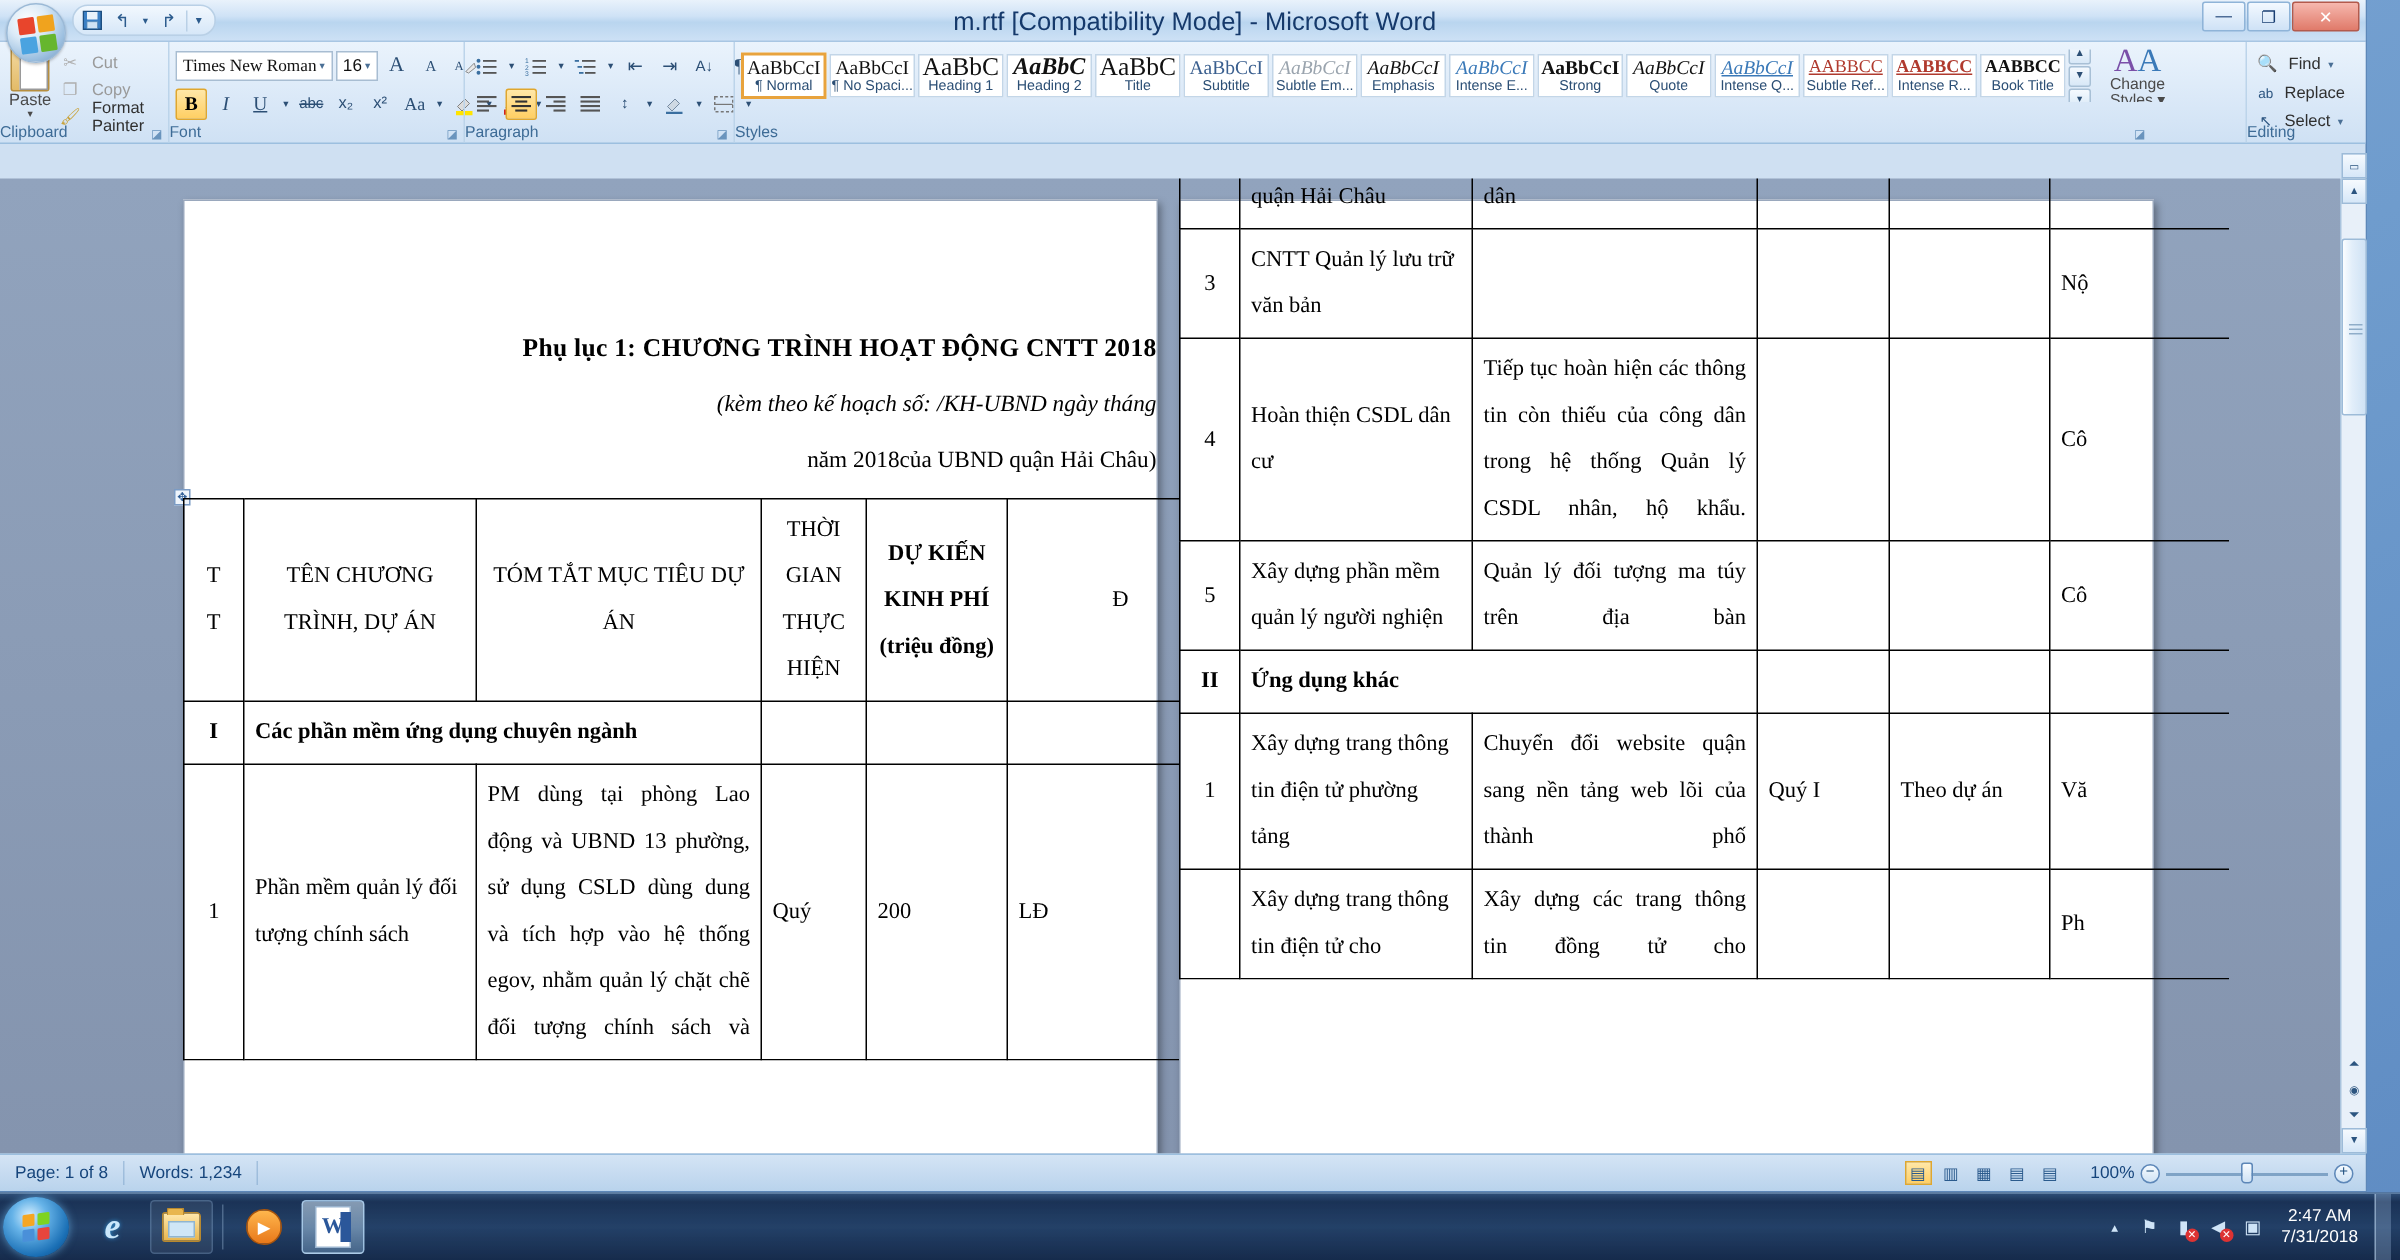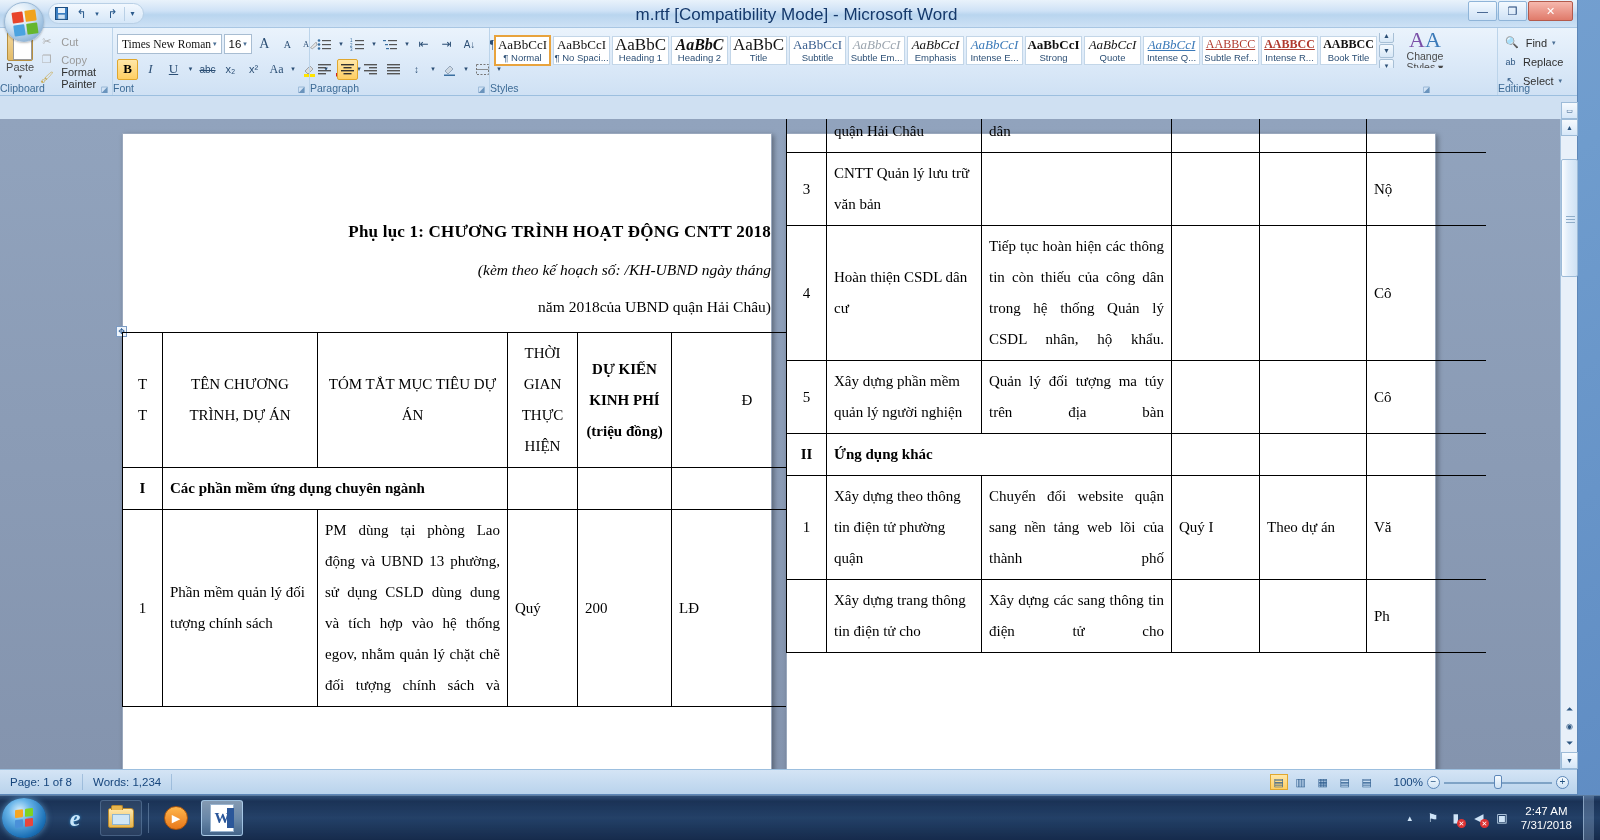--- a/index.html
+++ b/index.html
@@ -727,30 +727,30 @@
               </tr>
               <tr>
                 <td class="c-tt c-sec">II</td>
                 <td class="c-sec" colspan="2">Ứng dụng khác</td>
                 <td></td>
                 <td></td>
                 <td></td>
               </tr>
               <tr>
                 <td class="c-tt">1</td>
-                <td>Xây dựng theo thông tin điện tử phường quận</td>
+                <td>Xây dựng trang thông tin điện tử phường tảng</td>
                 <td class="c-just v-top">Chuyển đổi website quận sang nền tảng web lõi của thành phố</td>
                 <td>Quý I</td>
                 <td>Theo dự án</td>
                 <td>Vă</td>
               </tr>
               <tr>
                 <td class="c-tt"></td>
                 <td>Xây dựng trang thông tin điện tử cho</td>
-                <td class="c-just v-top">Xây dựng các sang thông tin điện tử cho</td>
+                <td class="c-just v-top">Xây dựng các trang thông tin đồng tử cho</td>
                 <td></td>
                 <td></td>
                 <td>Ph</td>
               </tr>
             </tbody>
           </table>
         </div>
       </div>
     </div>
 

